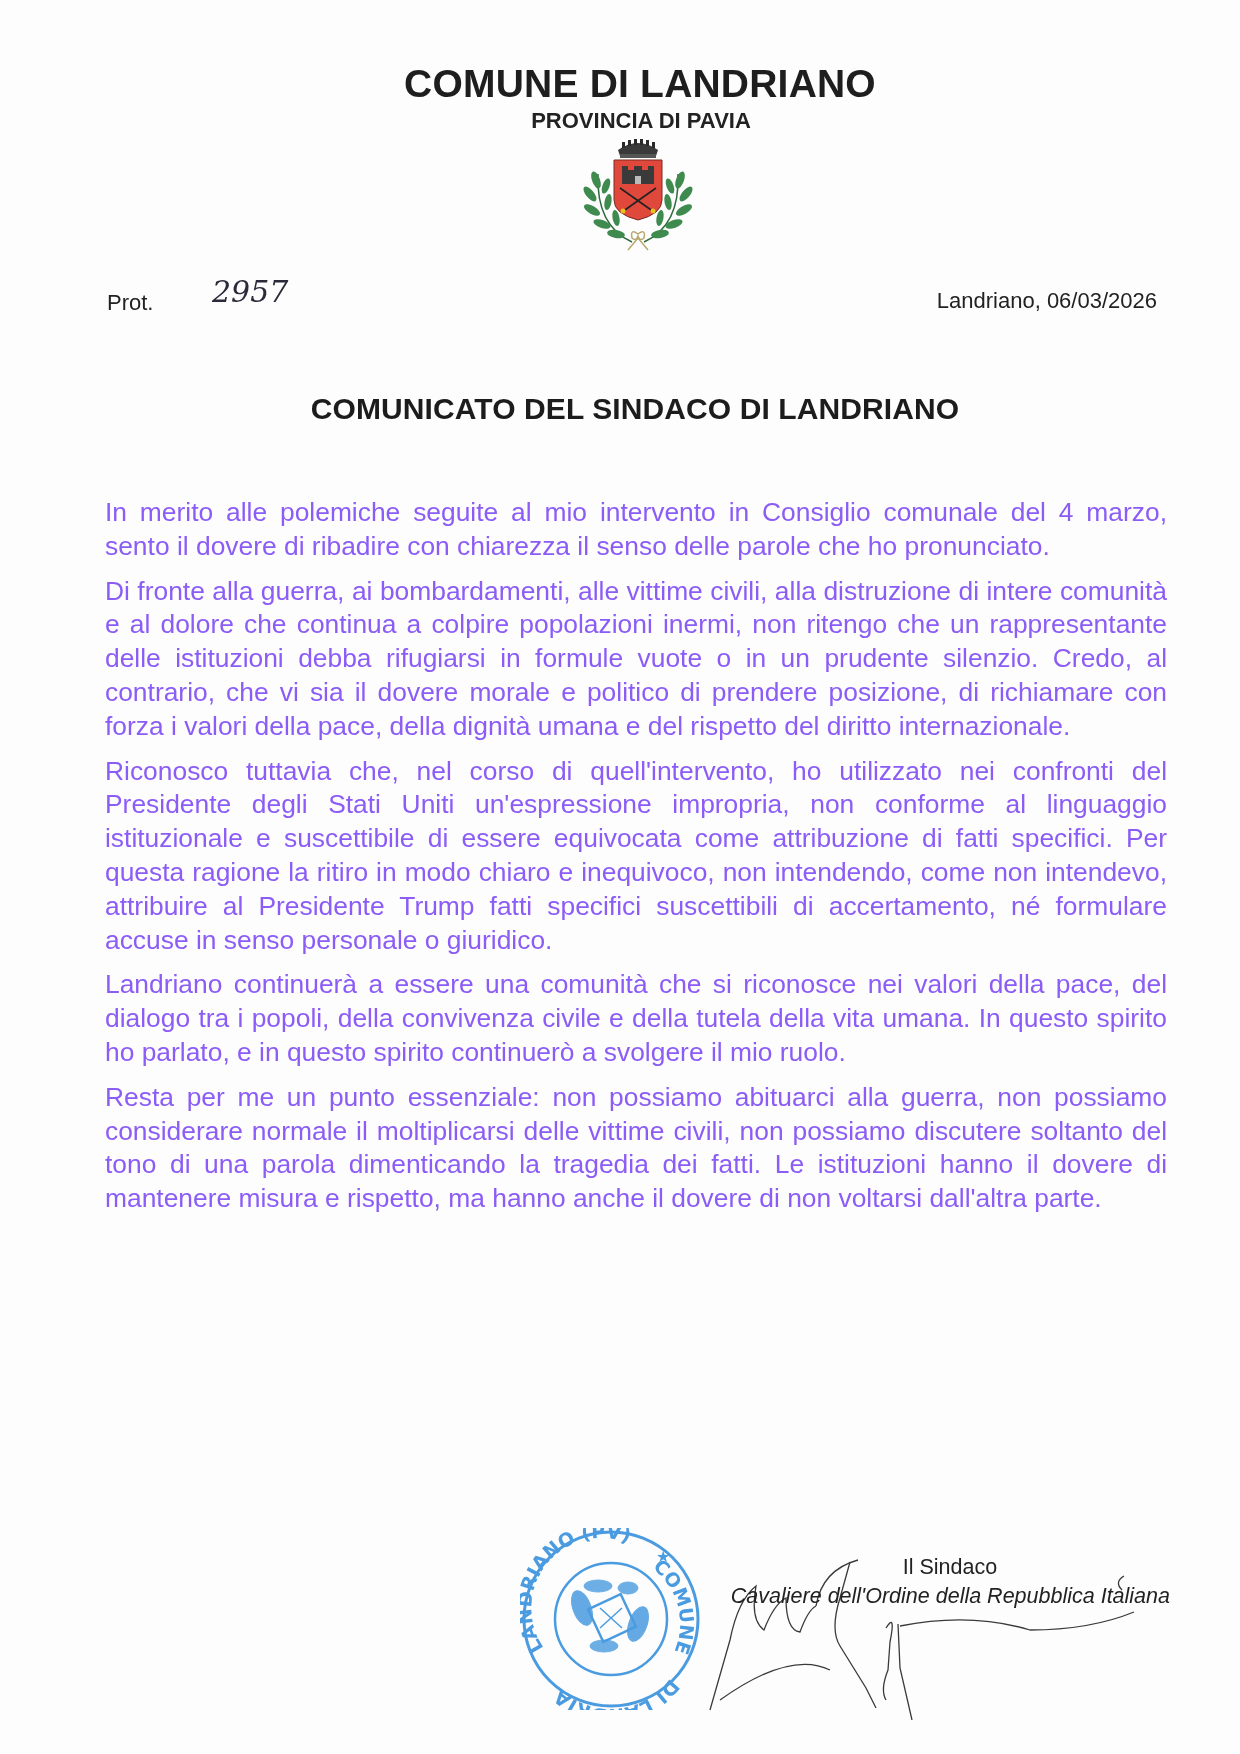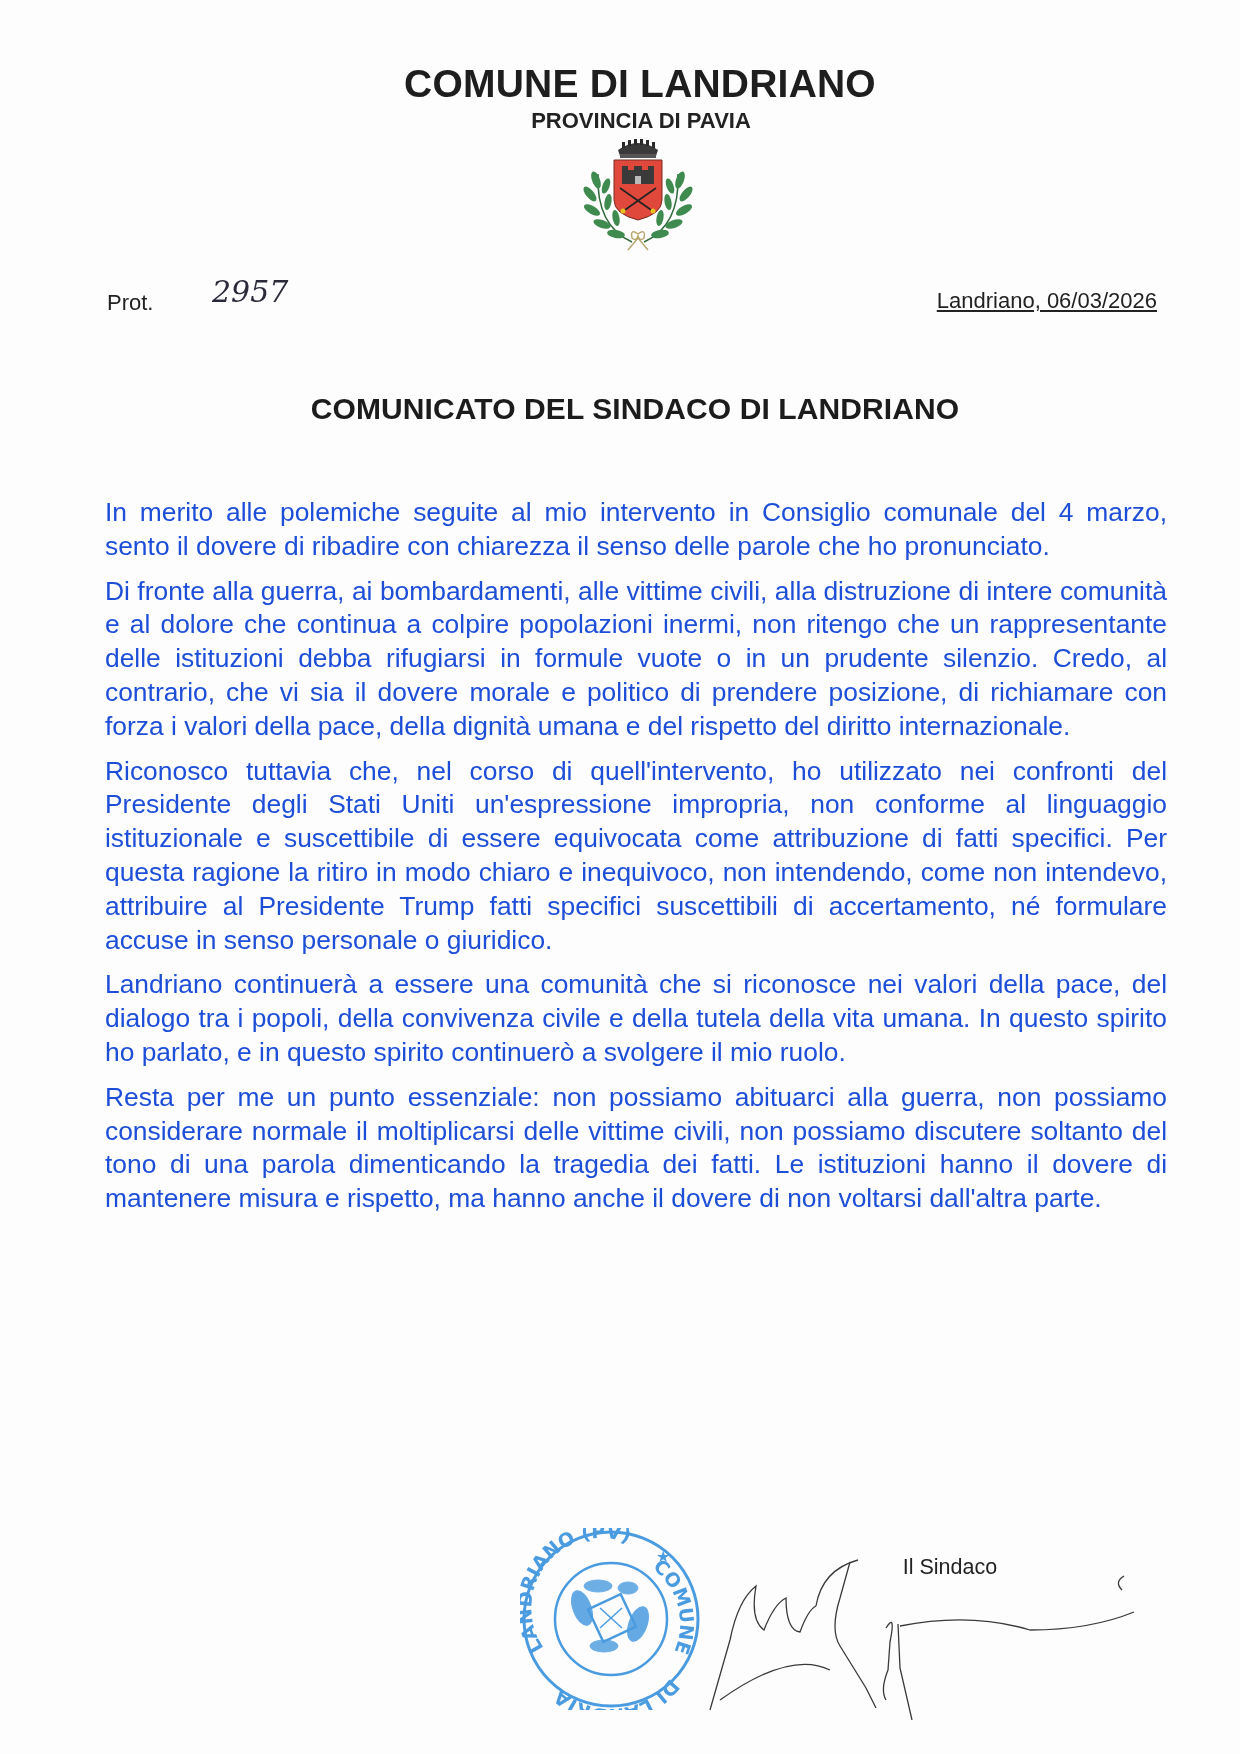--- a/index.html
+++ b/index.html
@@ -13,28 +13,28 @@
     top: 62px; left: 0; width: 1280px; text-align: center;
     font-size: 39px; font-weight: bold; letter-spacing: 0.2px; color: #1e1e1e;
   }
   #org-province {
     top: 108px; left: 0; width: 1282px; text-align: center;
     font-size: 22px; font-weight: bold; color: #222;
   }
   #coat-of-arms { top: 134px; left: 576px; width: 124px; height: 118px; }
   #prot-label { top: 290px; left: 107px; font-size: 22px; color: #222; }
   #prot-number { top: 272px; left: 208px; width: 110px; height: 38px; }
-  #date-line { top: 288px; right: 83px; font-size: 22px; color: #222; text-decoration: underline; }
+  #date-line { top: 288px; right: 83px; font-size: 22px; color: #222; }
   #doc-title {
     top: 392px; left: 0; width: 1270px; text-align: center;
     font-size: 30px; font-weight: bold; color: #1c1c1c; letter-spacing: 0.1px;
   }
   #body {
     top: 496px; left: 105px; width: 1062px;
-    font-size: 26.4px; line-height: 33.8px; text-align: justify; color: #1d4ed8;
+    font-size: 26.4px; line-height: 33.8px; text-align: justify; color: #8b5cf6;
   }
   #body p { margin: 0 0 11px 0; }
   #body p.tight { margin-top: -11px; }
   #stamp { top: 1528px; left: 520px; width: 182px; height: 182px; }
   #signature-block {
     top: 1553px; left: 690px; width: 480px; text-align: right;
     font-size: 21.5px; color: #222; line-height: 29px;
   }
   #signature-block .center { display: block; text-align: center; padding-left: 40px; }
   #sig-title-line { font-style: italic; display: block; }
@@ -157,13 +157,14 @@
     <path d="M196 78 Q206 62 200 92 L198 120 Q190 140 196 150"></path>
     <path d="M208 74 L210 118 L222 170"></path>
     <path d="M210 76 Q280 62 340 80 Q400 80 444 62"></path>
     <path d="M434 26 Q424 32 432 40"></path>
     <path d="M30 150 Q100 100 140 120"></path>
   </g>
 </svg>
 
 <div class="abs" id="signature-block">
   <span class="center">Il Sindaco</span>
+  <span id="sig-title-line">Cavaliere dell'Ordine della Repubblica Italiana</span>
 </div>
 
 </body></html>

